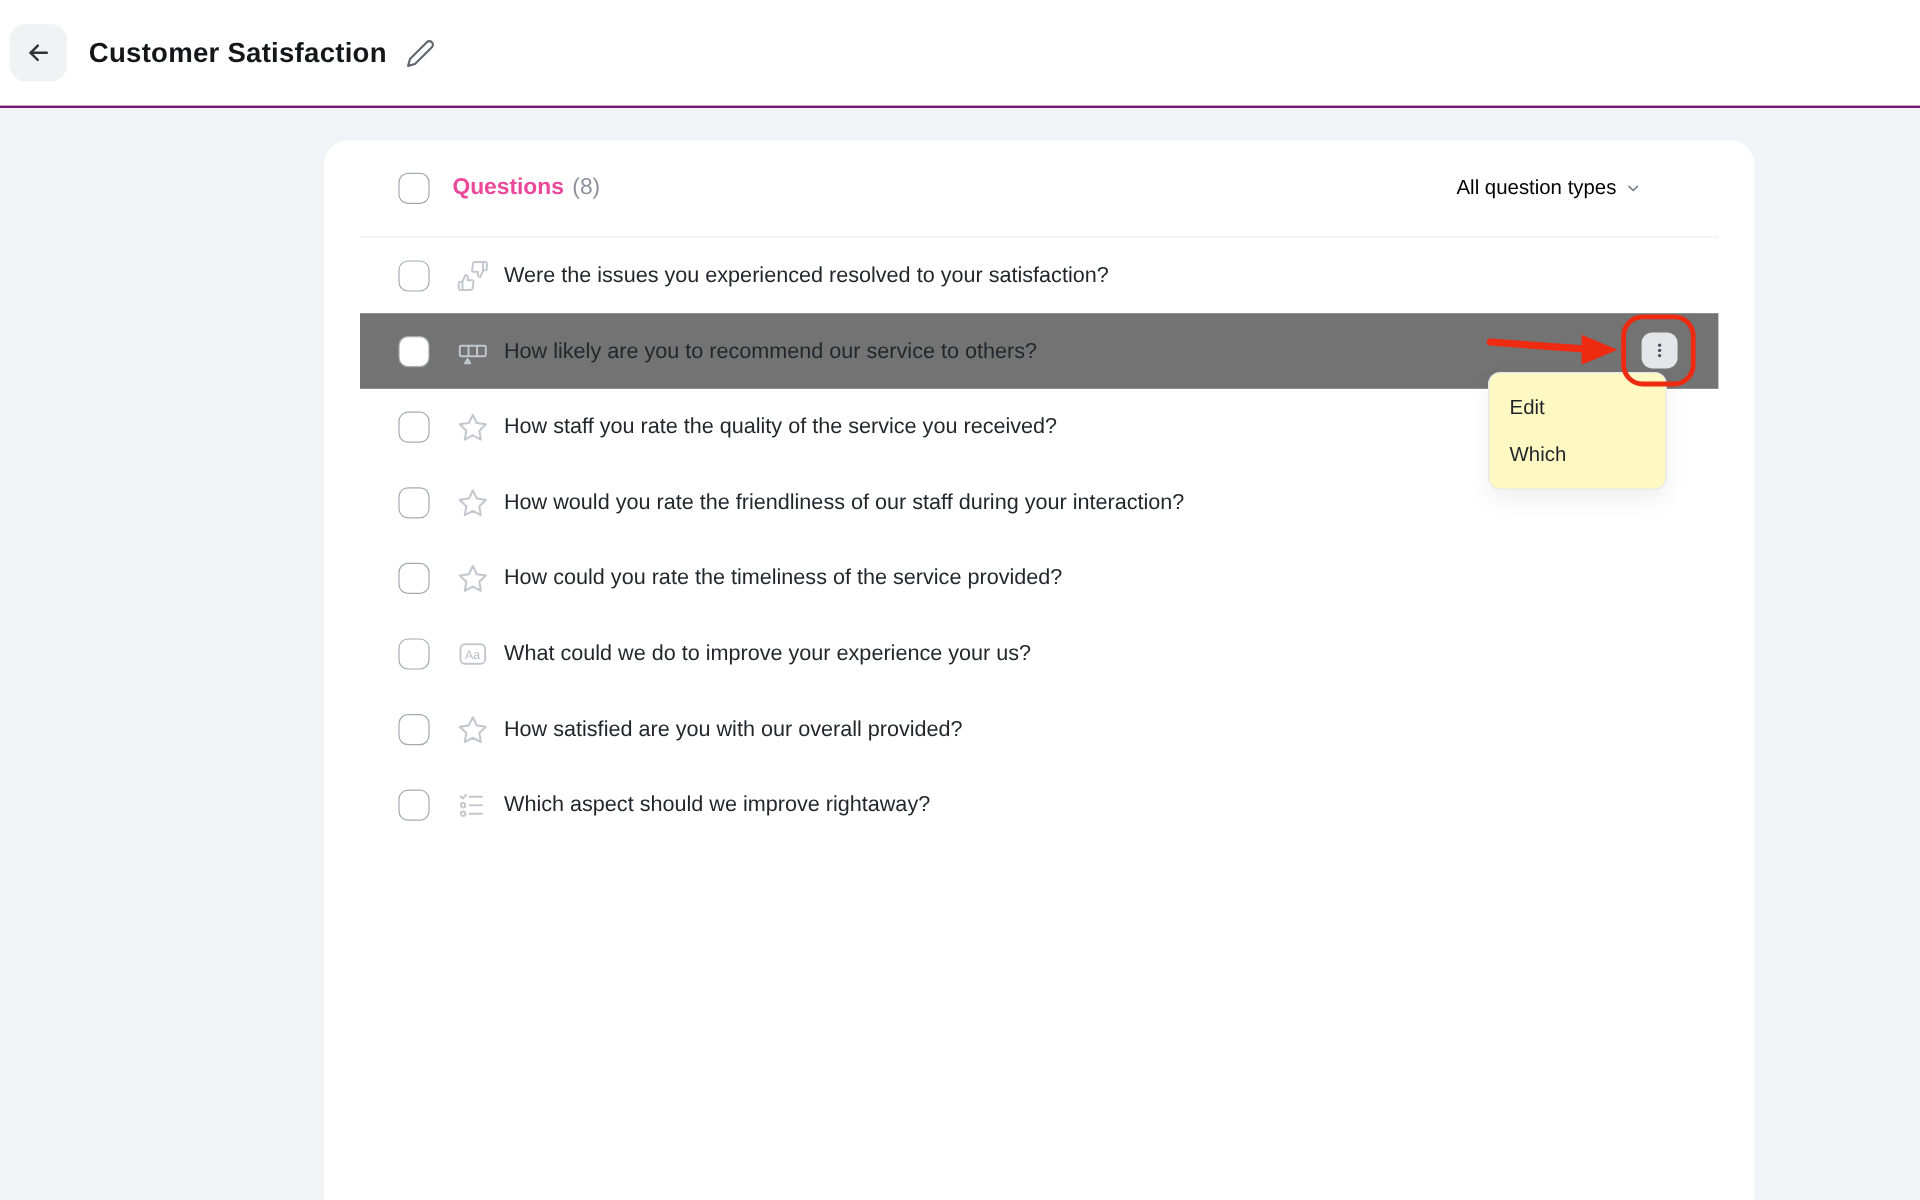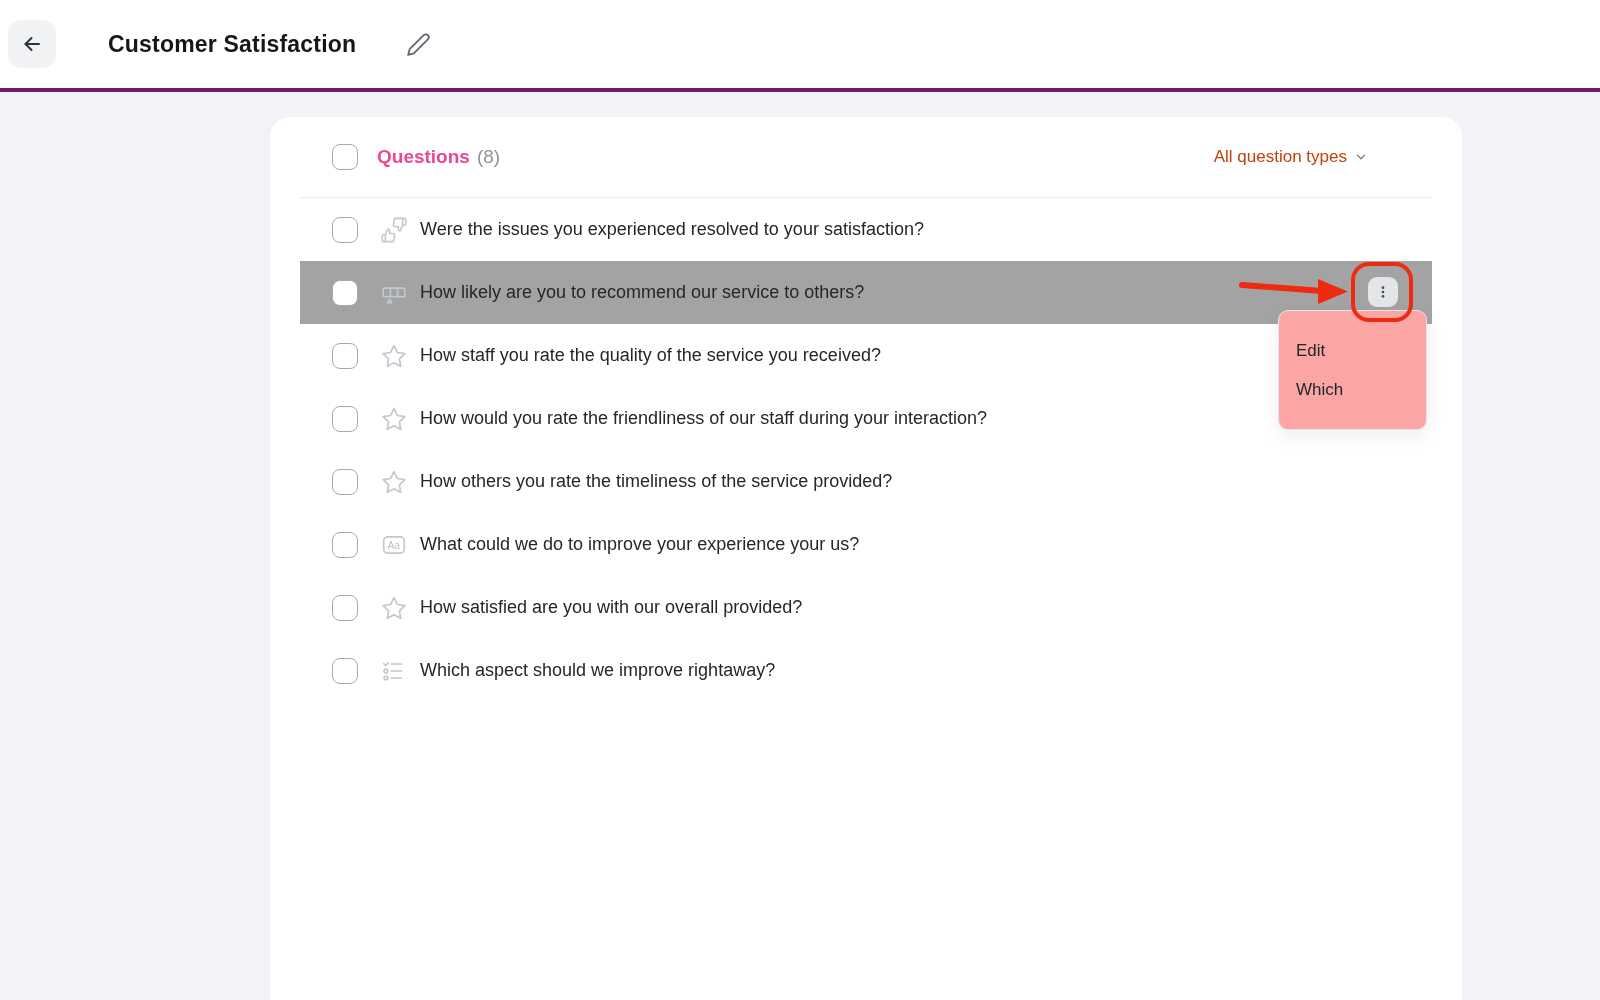--- a/index.html
+++ b/index.html
@@ -5,22 +5,22 @@
   html,body{margin:0;padding:0;}
   body{
     width:1600px;height:1000px;position:relative;overflow:hidden;
     background:#f1f3f7;
     font-family:"Liberation Sans", sans-serif;
     color:#22262b;
   }
   
   .topbar{
     position:absolute;left:0;top:0;width:1600px;height:88px;
-    background:#ffffff;border-bottom:4px solid #701a75;
-    display:flex;align-items:center;z-index:2;gap:34px;
+    background:#ffffff;border-bottom:2px solid #701a75;
+    display:flex;align-items:center;z-index:2;
   }
   .back-btn{
     width:48px;height:48px;margin-left:8px;border:none;cursor:pointer;
     background:#f1f2f4;border-radius:14px;
     display:flex;align-items:center;justify-content:center;flex:none;
   }
   .page-title{
     margin-left:18px;font-size:23px;font-weight:700;color:#14171a;letter-spacing:.2px;
   }
   .pencil-btn{
@@ -38,47 +38,47 @@
   }
   .checkbox{
     width:26px;height:26px;flex:none;box-sizing:border-box;
     border:1.5px solid #a4aab1;border-radius:8px;background:#fff;cursor:pointer;
   }
   .card-header .checkbox{margin-left:32px;}
   .q-title{margin-left:19px;font-size:19px;font-weight:700;color:#ec4899;}
   .q-count{margin-left:7px;font-size:19px;font-weight:400;color:#8d939b;}
   .filter{
     margin-left:auto;margin-right:64px;display:flex;align-items:center;gap:7px;
-    color:#c2410c;font-size:17px;cursor:pointer;user-select:none;
+    color:#000000;font-size:17px;cursor:pointer;user-select:none;
   }
   
   .rows{margin:0 30px;}
   .row{
     height:63px;display:flex;align-items:center;padding-left:32px;position:relative;
   }
-  .row.highlight{background:#a3a3a3;}
+  .row.highlight{background:#737373;}
   .row .type-icon{margin-left:23px;width:26px;height:26px;flex:none;display:flex;align-items:center;justify-content:flex-end;}
   .row .q-text{margin-left:13px;font-size:18px;color:#23272c;text-align:center;}
   
   .kebab-btn{
     position:absolute;left:1368px;top:277px;width:30px;height:30px;
     background:#e3e5e8;border:none;border-radius:9px;cursor:pointer;
     display:flex;align-items:center;justify-content:center;z-index:6;
   }
   .annot-ring{
     position:absolute;left:1351px;top:262px;width:62px;height:60px;
     box-sizing:border-box;border:4.5px solid #ee2a10;border-radius:18px;
     z-index:7;pointer-events:none;
   }
   .annot-arrow{position:absolute;left:1238px;top:274px;z-index:7;pointer-events:none;}
   .menu{
     position:absolute;left:1240px;top:310px;width:147px;
-    background:#fca5a5;border:1px solid #e4e6ea;border-radius:10px;
+    background:#fef9c3;border:1px solid #e4e6ea;border-radius:10px;
     box-shadow:0 8px 18px rgba(40,44,50,.07);
-    padding:20px 0;z-index:5;margin-left:38px;
+    padding:9px 0;z-index:5;
   }
   .menu-item{
     height:39px;display:flex;align-items:center;padding-left:17px;
     font-size:17px;color:#1f242a;cursor:pointer;
   }
   svg{display:block;}
 </style>
 </head>
 <body>
 
@@ -167,21 +167,21 @@
       <span class="q-text">How would you rate the friendliness of our staff during your interaction?</span>
     </div>
 
     <div class="row">
       <div class="checkbox"></div>
       <span class="type-icon">
         <svg width="26" height="26" viewBox="0 0 24 24" fill="none" stroke="#c2c8ce" stroke-width="1.6" stroke-linejoin="round">
           <path d="M12 2.5l3.09 6.26L22 9.77l-5 4.87 1.18 6.88L12 18.27l-6.18 3.25L7 14.64 2 9.77l6.91-1.01L12 2.5z"></path>
         </svg>
       </span>
-      <span class="q-text">How others you rate the timeliness of the service provided?</span>
+      <span class="q-text">How could you rate the timeliness of the service provided?</span>
     </div>
 
     <div class="row">
       <div class="checkbox"></div>
       <span class="type-icon">
         <svg width="26" height="26" viewBox="0 0 24 24" fill="none" stroke="#c2c8ce" stroke-width="1.5">
           <rect x="2.5" y="4.5" width="19" height="15" rx="3.5"></rect>
           <text x="6" y="15.6" stroke="none" fill="#b8bec5" font-size="9.5" font-family="Liberation Sans, sans-serif">Aa</text>
         </svg>
       </span>

